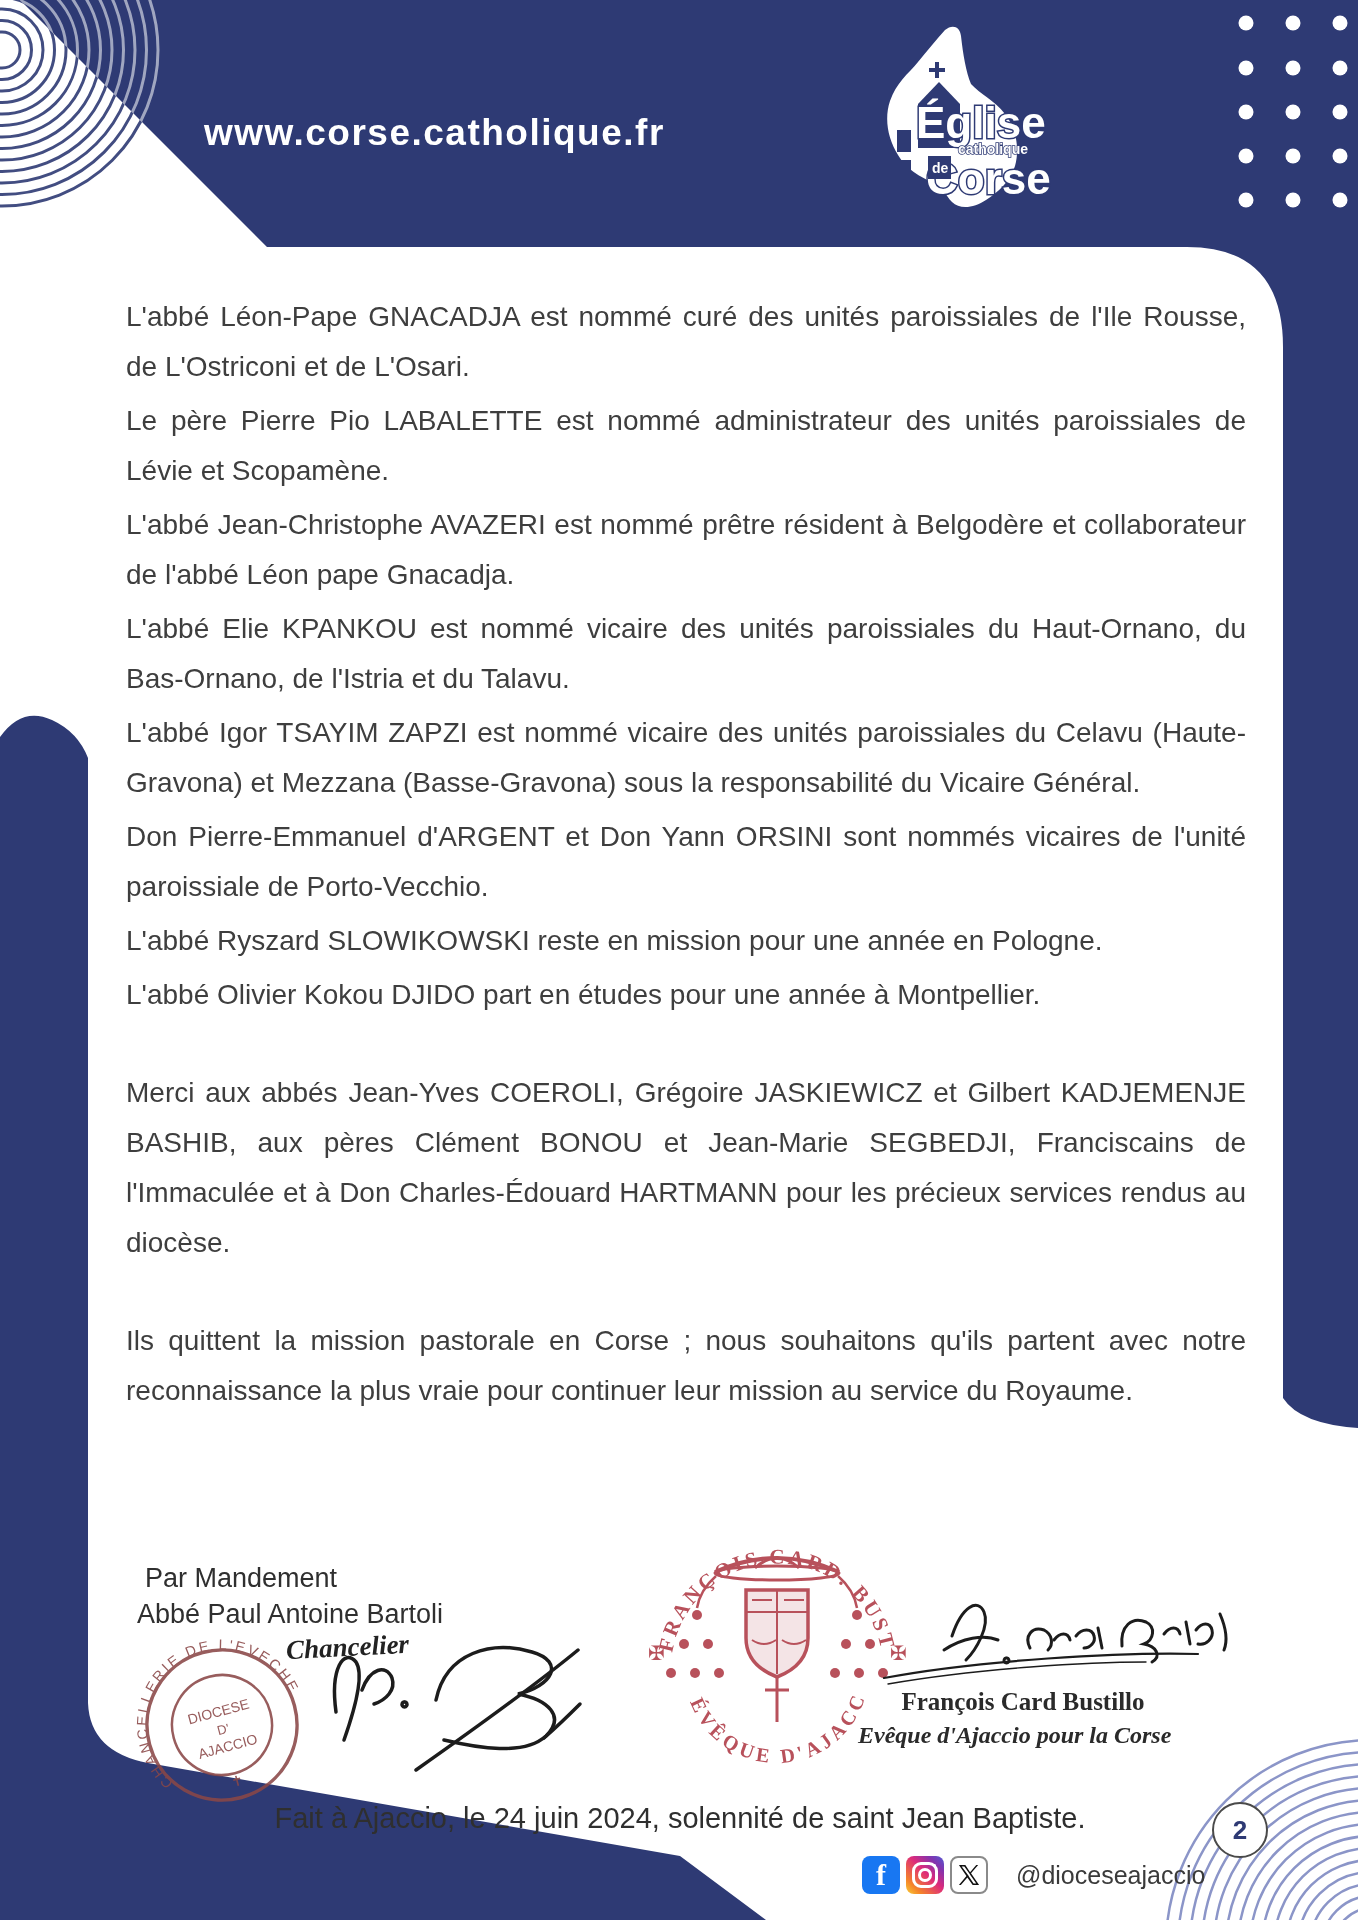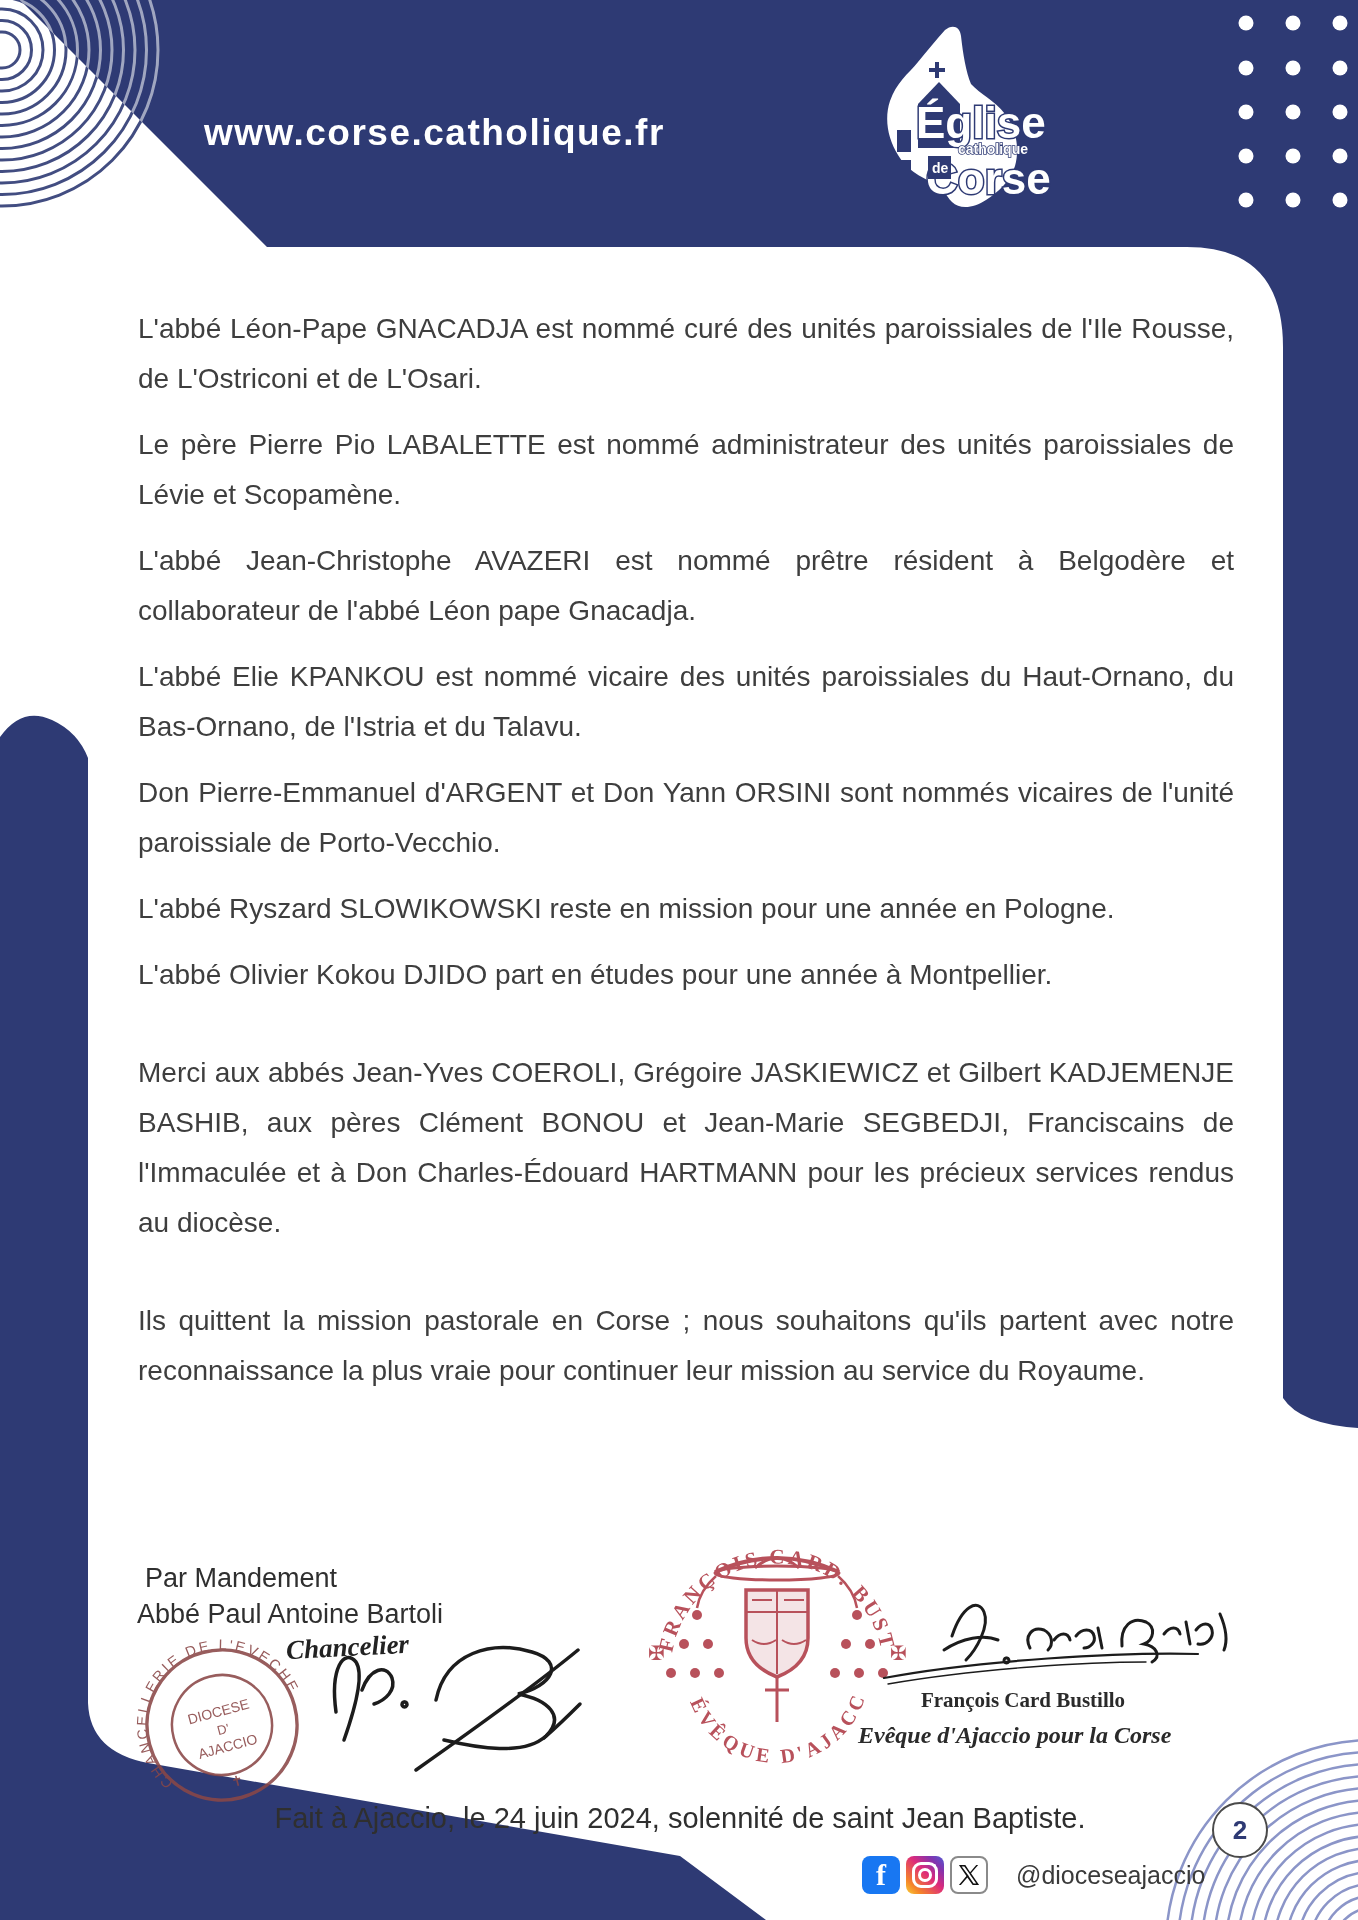--- a/index.html
+++ b/index.html
@@ -8,32 +8,32 @@
   .page{position:absolute;inset:0;width:1358px;height:1920px;}
   svg.deco{position:absolute;left:0;top:0;width:1358px;height:1920px;z-index:1;}
   .navy{fill:#2e3a74;}
   
   .url{position:absolute;left:204px;top:94px;z-index:3;color:#ffffff;font-size:37px;font-weight:bold;
        letter-spacing:1.5px;margin-top:18px;}
   .logo{position:absolute;left:840px;top:22px;width:250px;height:200px;z-index:3;}
   
   .bodytext{position:absolute;left:122px;top:288px;width:1128px;z-index:2;color:#3e3e3e;
             font-size:28px;line-height:50px;}
-  .bodytext p{margin:16px;text-align:justify;}
+  .bodytext p{margin:4px;text-align:justify;}
   .bodytext p.gap{margin-top:48px;}
   
   .sig-line1{position:absolute;left:145px;top:1563px;width:290px;text-align:left;z-index:3;
              color:#2f2f2f;font-size:27px;}
   .sig-line2{position:absolute;left:110px;top:1599px;width:360px;text-align:center;z-index:3;
              color:#2f2f2f;font-size:27px;}
   .chancelier{position:absolute;left:286px;top:1632px;z-index:3;color:#222;
               font-family:"Liberation Serif",serif;font-style:italic;font-weight:bold;
               font-size:27px;transform:rotate(-3deg);}
   .bustillo-name{position:absolute;left:878px;top:1688px;width:290px;text-align:center;z-index:3;
-                 color:#2a2a2a;font-family:"Liberation Serif",serif;font-size:21px;font-weight:600;}
+                 color:#2a2a2a;font-family:"Liberation Serif",serif;font-size:25px;font-weight:600;}
   .bustillo-title{position:absolute;left:858px;top:1722px;width:330px;text-align:left;z-index:3;
                   color:#2a2a2a;font-family:"Liberation Serif",serif;font-style:italic;
                   font-weight:600;font-size:24px;}
   
   .dateline{position:absolute;left:270px;top:1802px;width:820px;text-align:center;z-index:3;
             color:#2f2f2f;font-size:29px;}
   .pagenum{position:absolute;left:1212px;top:1802px;width:52px;height:52px;border:2px solid #4a4a4a;
            border-radius:50%;background:#fff;z-index:4;display:flex;align-items:center;
            justify-content:center;color:#2e3a74;font-size:26px;font-weight:bold;}
   .social{position:absolute;left:862px;top:1856px;z-index:4;display:flex;align-items:center;gap:6px;}
@@ -159,20 +159,21 @@
     </g>
     <rect x="88" y="134" width="23" height="23" fill="#2e3a74"></rect>
     <text x="92" y="151" font-size="14" font-weight="bold" fill="#ffffff" font-family="Liberation Sans, sans-serif">de</text>
   </svg>
 
   <div class="bodytext">
     <p>L'abbé Léon-Pape GNACADJA est nommé curé des unités paroissiales de l'Ile Rousse, de L'Ostriconi et de L'Osari.</p>
     <p>Le père Pierre Pio LABALETTE est nommé administrateur des unités paroissiales de Lévie et Scopamène.</p>
     <p>L'abbé Jean-Christophe AVAZERI est nommé prêtre résident à Belgodère et collaborateur de l'abbé Léon pape Gnacadja.</p>
     <p>L'abbé Elie KPANKOU est nommé vicaire des unités paroissiales du Haut-Ornano, du Bas-Ornano, de l'Istria et du Talavu.</p>
+    <p>L'abbé Igor TSAYIM ZAPZI est nommé vicaire des unités paroissiales du Celavu (Haute-Gravona) et Mezzana (Basse-Gravona) sous la responsabilité du Vicaire Général.</p>
     <p>Don Pierre-Emmanuel d'ARGENT et Don Yann ORSINI sont nommés vicaires de l'unité paroissiale de Porto-Vecchio.</p>
     <p>L'abbé Ryszard SLOWIKOWSKI reste en mission pour une année en Pologne.</p>
     <p>L'abbé Olivier Kokou DJIDO part en études pour une année à Montpellier.</p>
     <p class="gap">Merci aux abbés Jean-Yves COEROLI, Grégoire JASKIEWICZ et Gilbert KADJEMENJE BASHIB, aux pères Clément BONOU et Jean-Marie SEGBEDJI, Franciscains de l'Immaculée et à Don Charles-Édouard HARTMANN pour les précieux services rendus au diocèse.</p>
     <p class="gap">Ils quittent la mission pastorale en Corse ; nous souhaitons qu'ils partent avec notre reconnaissance la plus vraie pour continuer leur mission au service du Royaume.</p>
   </div>
 
   <div class="sig-line1">Par Mandement</div>
   <div class="sig-line2">Abbé Paul Antoine Bartoli</div>
   <div class="chancelier">Chancelier</div>

